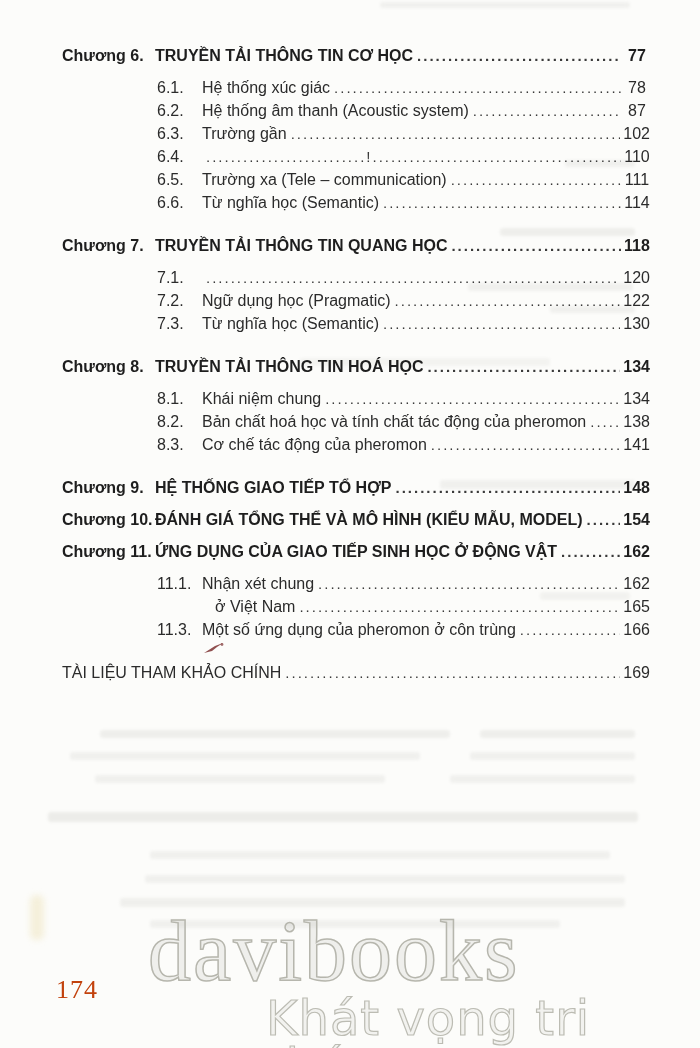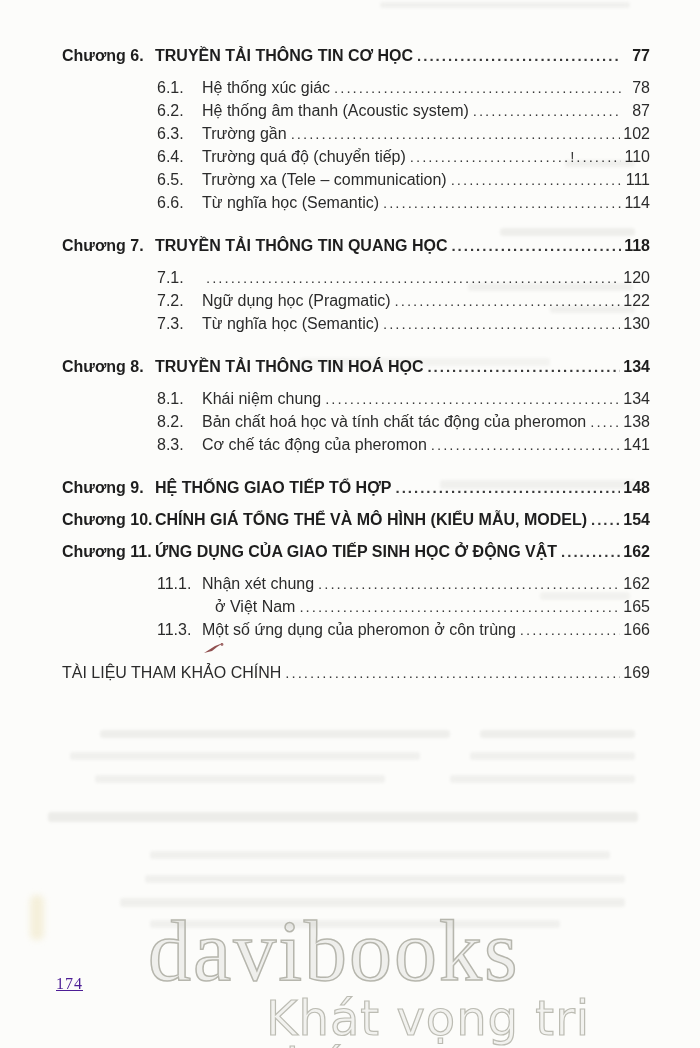--- a/index.html
+++ b/index.html
@@ -32,21 +32,21 @@
   .row .ttl { flex: none; }
   .row .leader {
     flex: 1 1 auto;
     overflow: hidden;
     white-space: nowrap;
     letter-spacing: 2px;
     font-size: 15px;
     margin: 0 3px 0 4px;
     color: #3a3a3a;
   }
-  .row .pg { flex: none; min-width: 26px; text-align: right; }
+  .row .pg { flex: none; min-width: 26px; text-align: center; }
 
   .row.chapter { font-weight: 700; color: #1e1e1e; margin-top: 20px; margin-bottom: 9px; }
   .row.chapter .lbl { width: 93px; }
   .row.chapter + .row.chapter { margin-top: 0; }
   .toc .row:first-child { margin-top: 0; }
 
   .row.section { padding-left: 95px; }
   .row.section .lbl { width: 45px; }
 
   .row.continuation { padding-left: 153px; }
@@ -98,24 +98,23 @@
     -webkit-text-stroke: 1.2px #bcbcb3;
   }
 
   
   .folio {
     position: absolute;
     z-index: 3;
     left: 56px;
     top: 975px;
     font-family: "Liberation Serif", serif;
-    font-size: 16px;
+    font-size: 26px;
     letter-spacing: 1px;
-    color: #4c1d95;
-    text-decoration: underline;
+    color: #c2410c;
   }
 </style>
 </head>
 <body>
 
 <div class="page">
 
   <div class="ghosts">
     <div class="ghost" style="left:380px; top:2px;   width:250px; height:6px; opacity:.10;"></div>
     <div class="ghost" style="left:565px; top:160px; width:70px;  height:7px; opacity:.10;"></div>
@@ -162,21 +161,20 @@
     <span class="pg">87</span>
   </div>
       <div class="row section">
     <span class="lbl">6.3.</span>
     <span class="ttl">Trường gần</span>
     <span class="leader">............................................................................................................................................</span>
     <span class="pg">102</span>
   </div>
       <div class="row section">
     <span class="lbl">6.4.</span>
-    <span class="ttl">Trường quá độ (chuyển tiếp)</span>
     <span class="leader">..........................!..............................................................................................................</span>
     <span class="pg">110</span>
   </div>
       <div class="row section">
     <span class="lbl">6.5.</span>
     <span class="ttl">Trường xa (Tele – communication)</span>
     <span class="leader">............................................................................................................................................</span>
     <span class="pg">111</span>
   </div>
       <div class="row section">
@@ -233,21 +231,21 @@
     <span class="pg">141</span>
   </div>
       <div class="row chapter">
     <span class="lbl">Chương 9.</span>
     <span class="ttl">HỆ THỐNG GIAO TIẾP TỔ HỢP</span>
     <span class="leader">............................................................................................................................................</span>
     <span class="pg">148</span>
   </div>
       <div class="row chapter">
     <span class="lbl">Chương 10.</span>
-    <span class="ttl">CHÍNH GIÁ TỔNG THỂ VÀ MÔ HÌNH (KIỂU MẪU, MODEL)</span>
+    <span class="ttl">ĐÁNH GIÁ TỔNG THỂ VÀ MÔ HÌNH (KIỂU MẪU, MODEL)</span>
     <span class="leader">............................................................................................................................................</span>
     <span class="pg">154</span>
   </div>
       <div class="row chapter">
     <span class="lbl">Chương 11.</span>
     <span class="ttl">ỨNG DỤNG CỦA GIAO TIẾP SINH HỌC Ở ĐỘNG VẬT</span>
     <span class="leader">............................................................................................................................................</span>
     <span class="pg">162</span>
   </div>
       <div class="row section">

